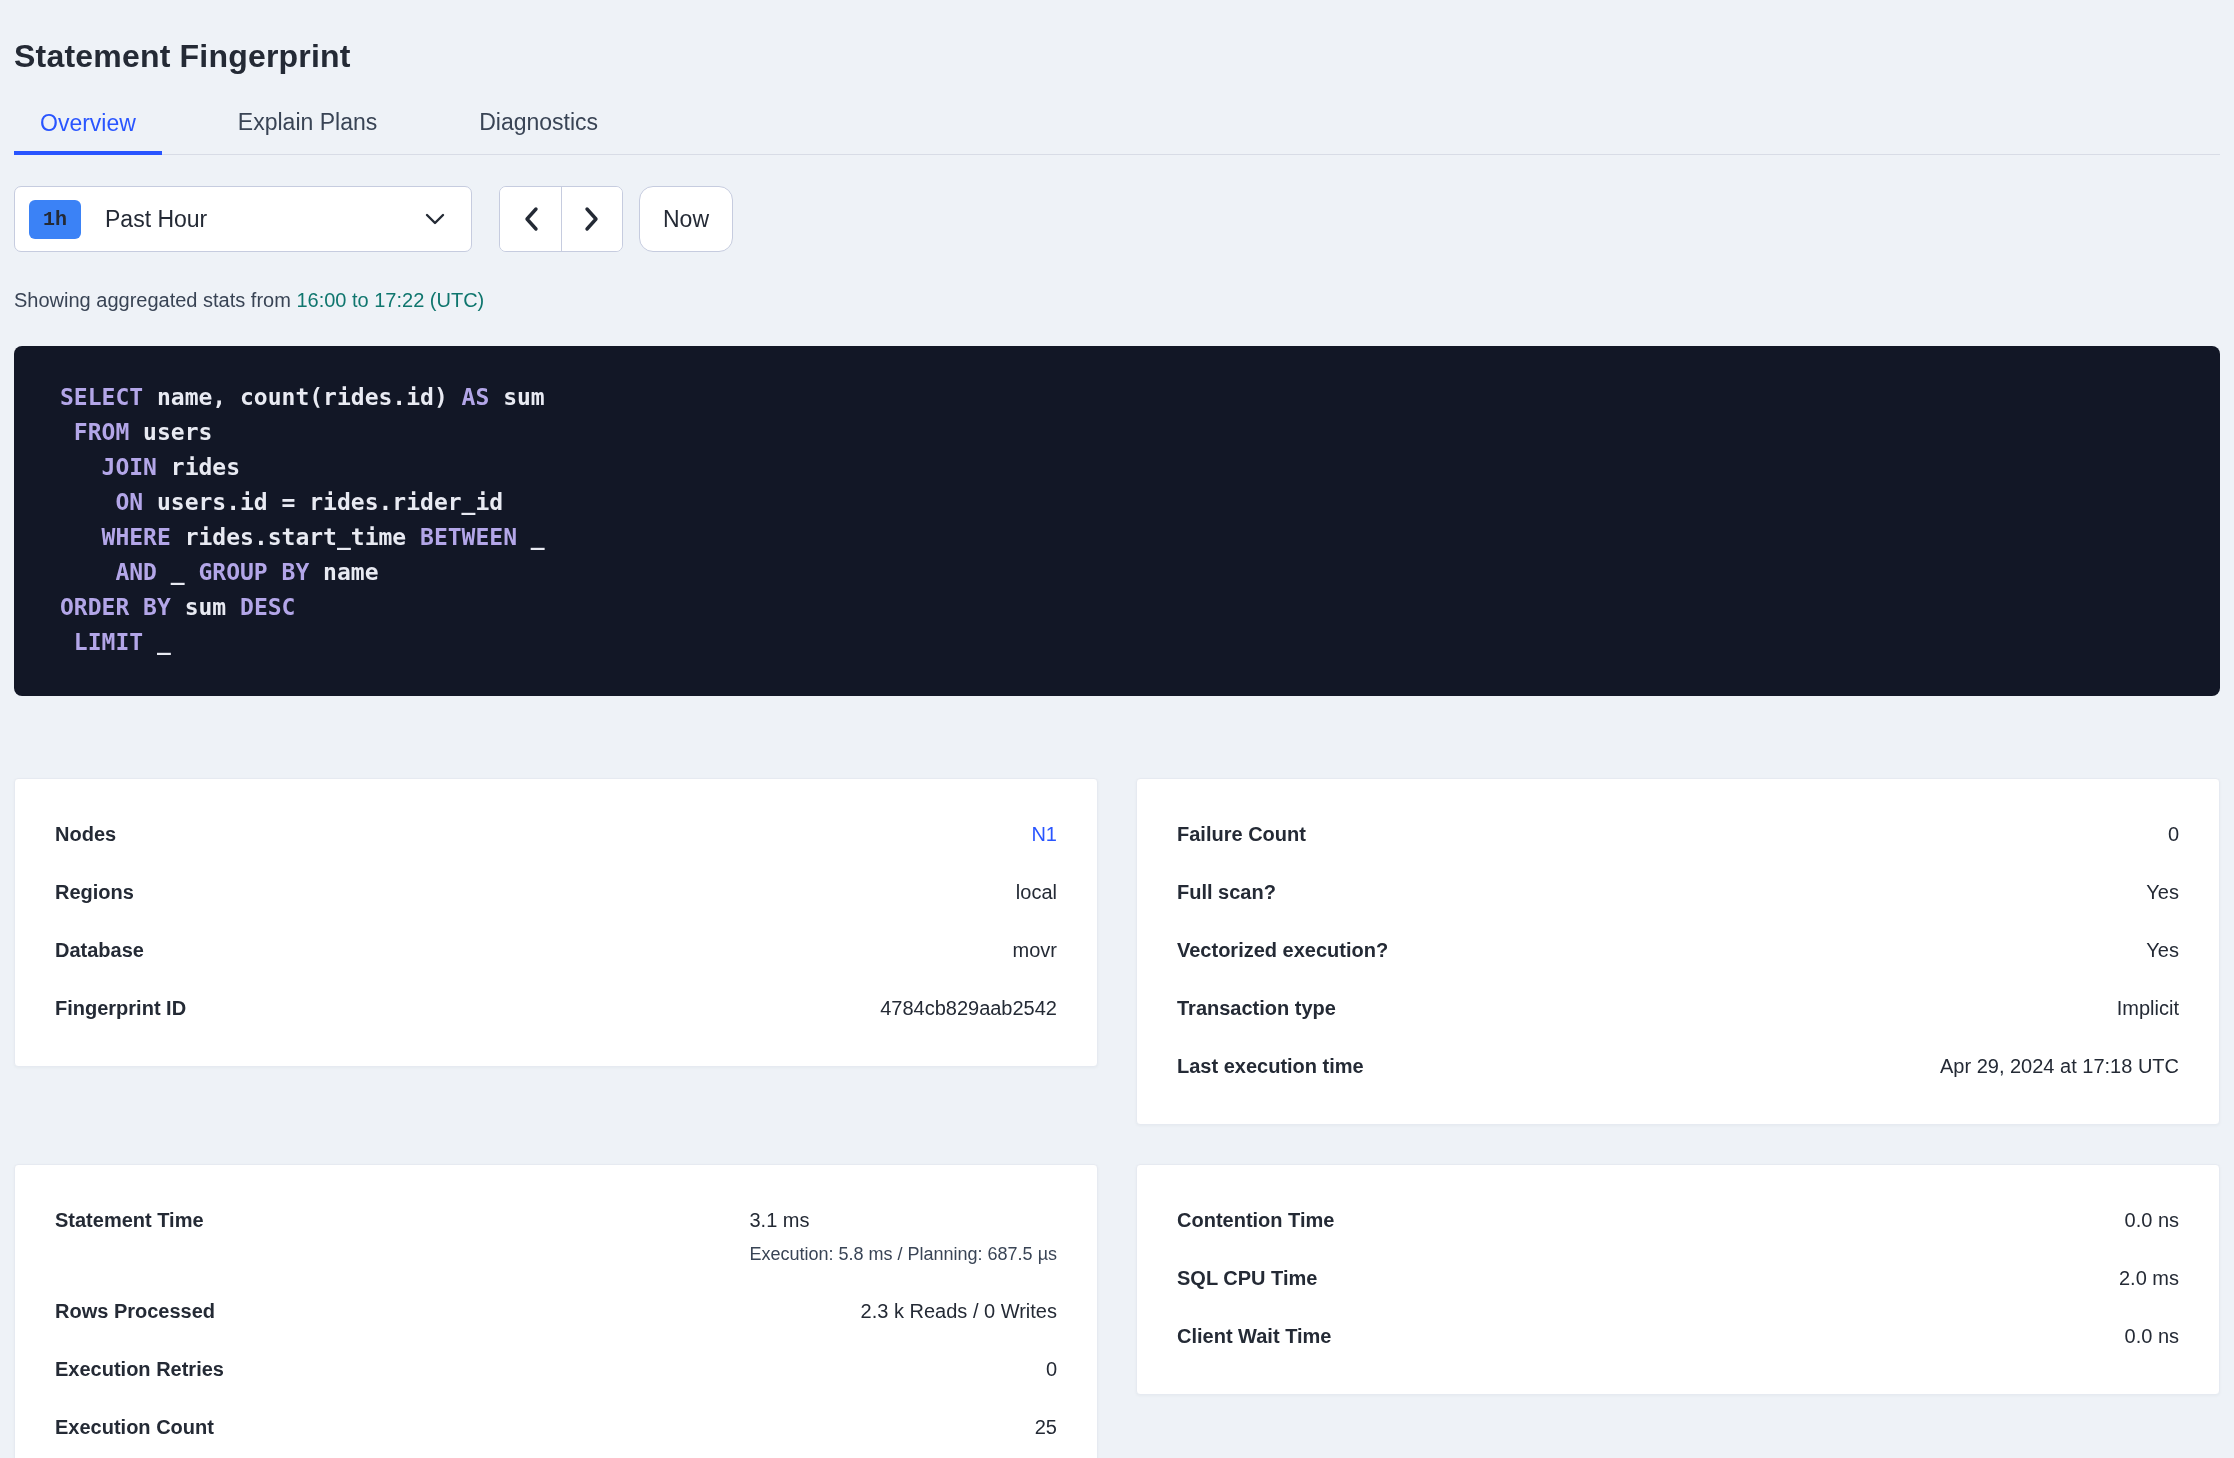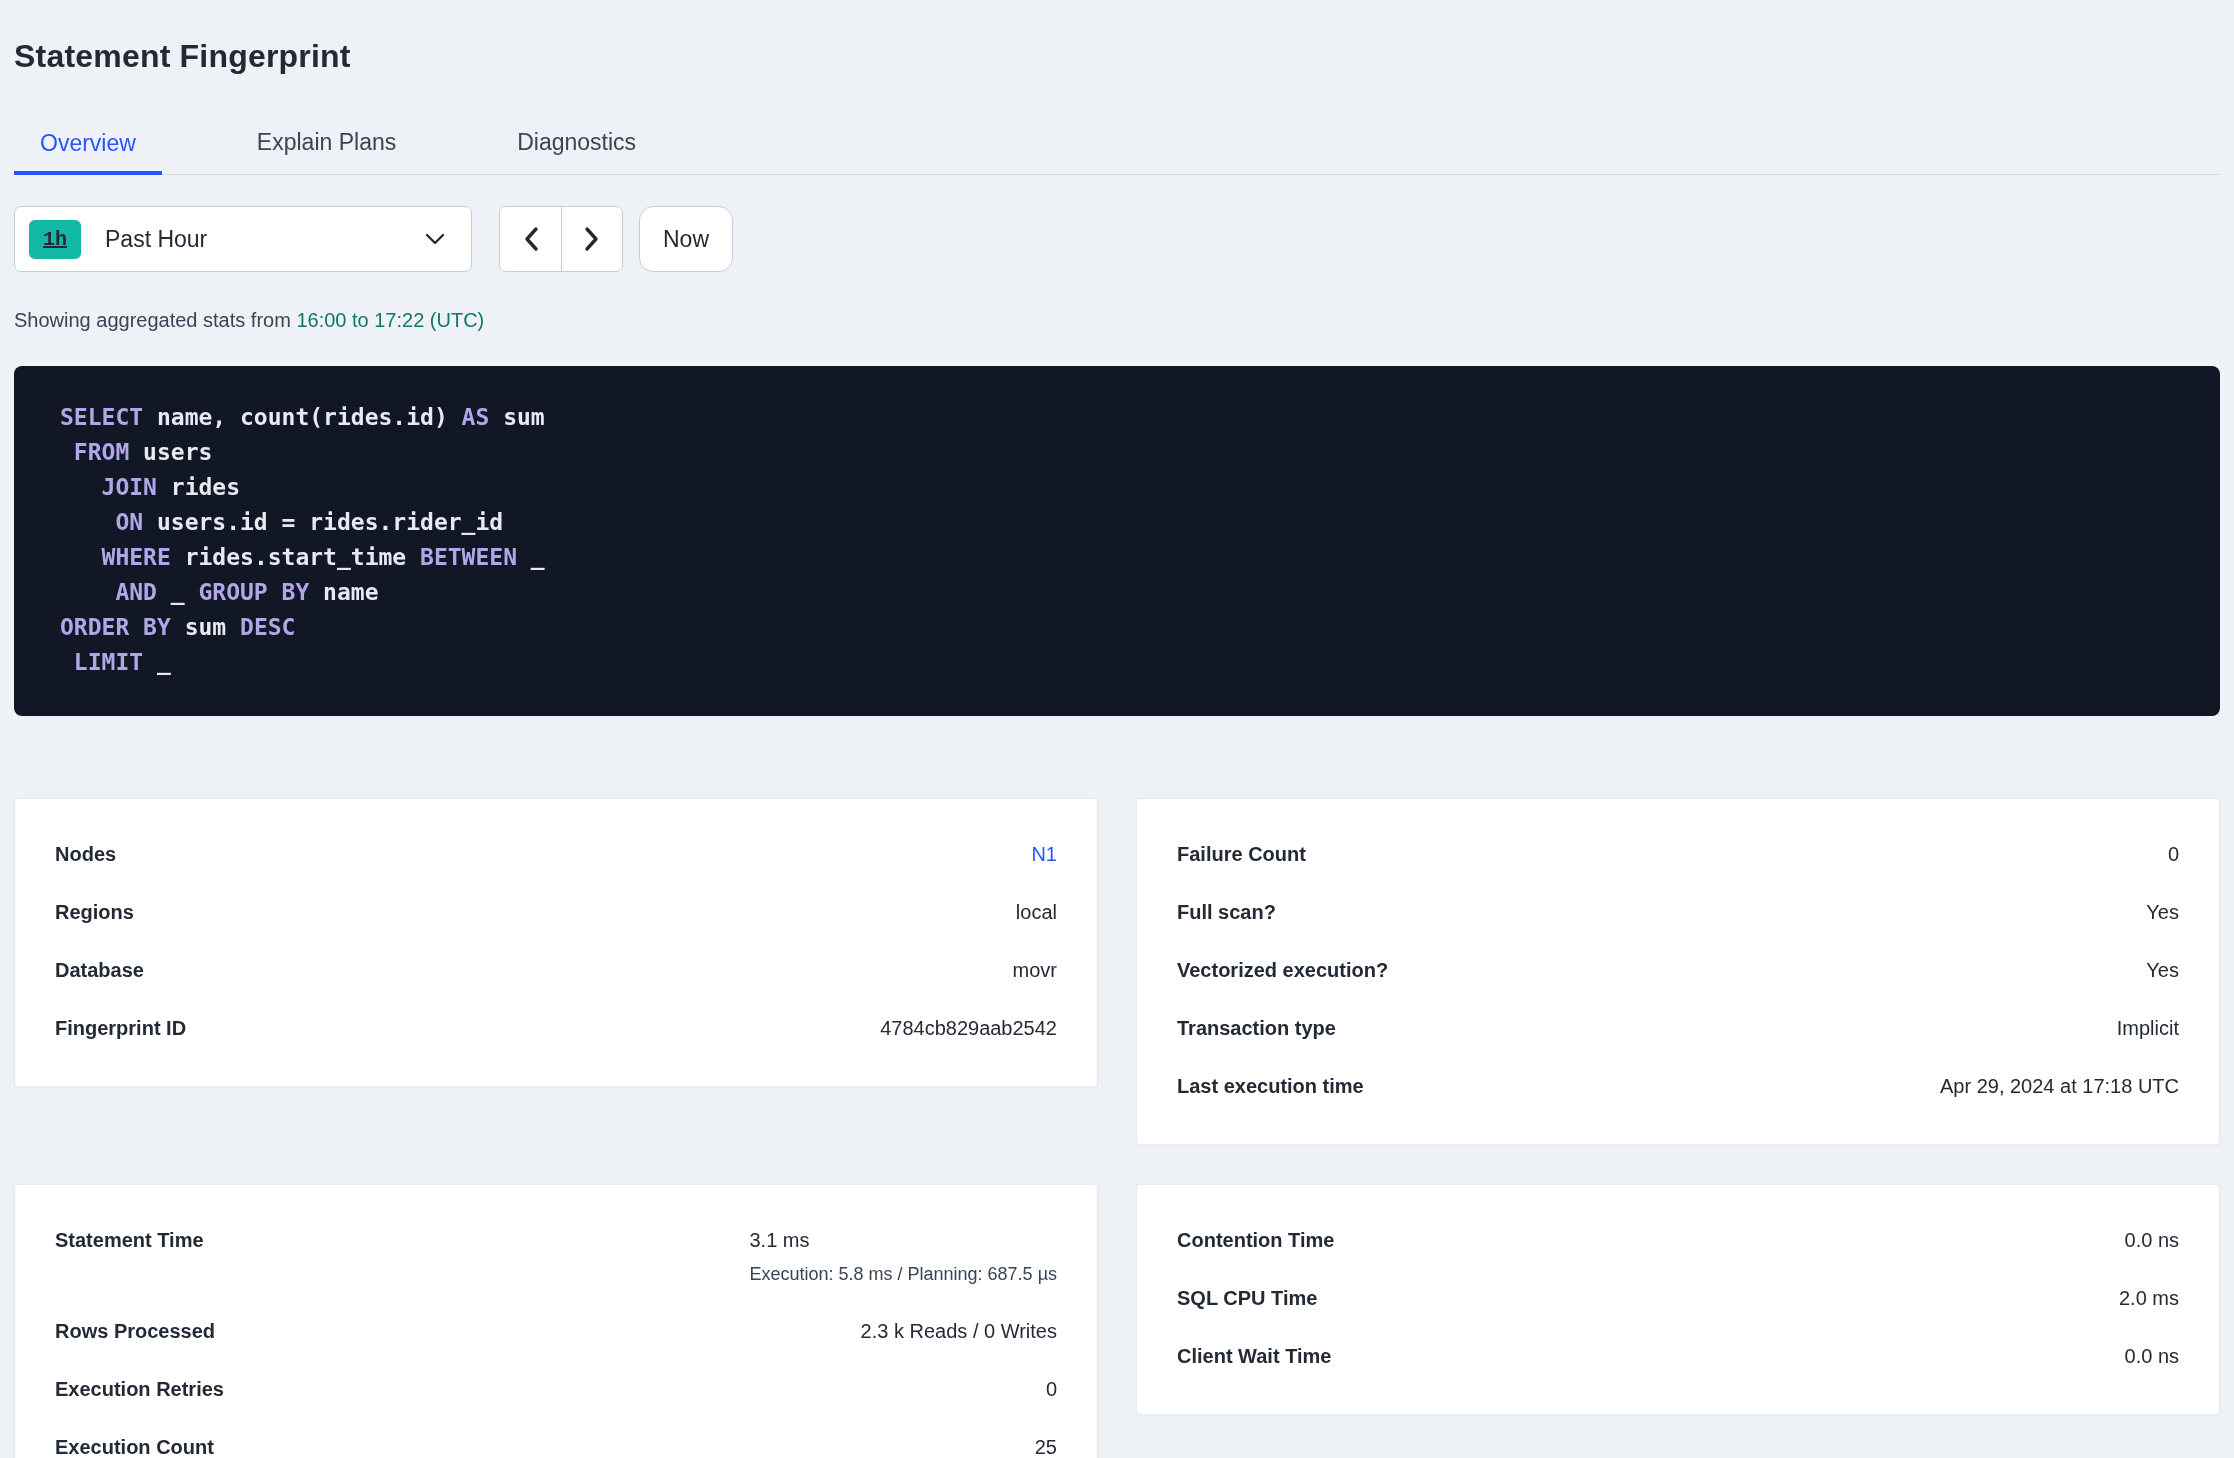--- a/index.html
+++ b/index.html
@@ -15,25 +15,24 @@
   .page-title {
     margin-top:38px;
     font-size:32px;
     font-weight:700;
     color:#242a35;
     letter-spacing:0.2px;
   }
 
   
   .tabs {
-    margin-top:54px;
+    margin-top:34px;
     border-bottom:1px solid #d8dce6;
     display:flex;
     align-items:flex-end;
-    gap:19px;
   }
   .tab {
     display:inline-block;
     padding:0 26px 18px 26px;
     margin-right:50px;
     font-size:23px;
     color:#394455;
     cursor:pointer;
     background:none; border:none;
     font-family:"Liberation Sans", sans-serif;
@@ -50,29 +49,28 @@
   .time-dropdown {
     width:458px; height:66px;
     background:#ffffff;
     border:1px solid #c6ccdf;
     border-radius:7px;
     display:flex; align-items:center;
     padding:0 24px 0 14px;
     cursor:pointer;
   }
   .time-badge {
-    background:#14b8a6;
+    background:#3b82f6;
     color:#242a35;
     font-weight:700;
     font-size:20px;
     border-radius:6px;
     padding:8px 14px;
     margin-right:24px;
     font-family:"Liberation Mono", monospace;
-    text-decoration:underline;
   }
   .time-label { font-size:23px; color:#242a35; flex:1; }
   .arrow-group {
     display:flex;
     margin-left:27px;
     border:1px solid #c6ccdf;
     border-radius:7px;
     background:#fff;
     overflow:hidden;
     height:66px;

